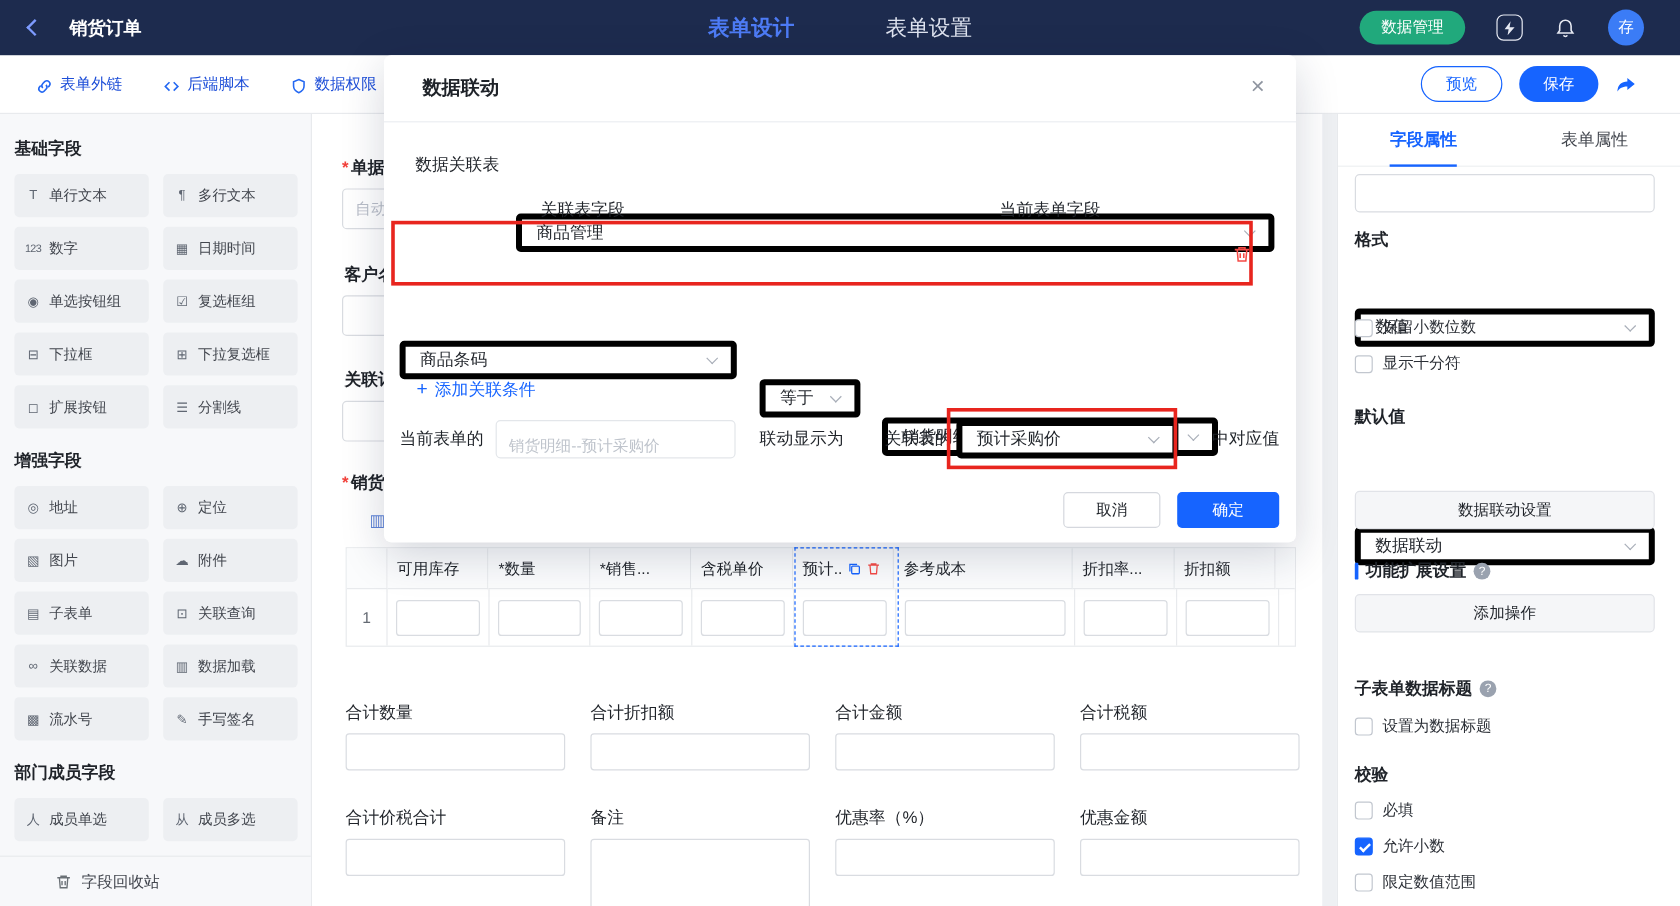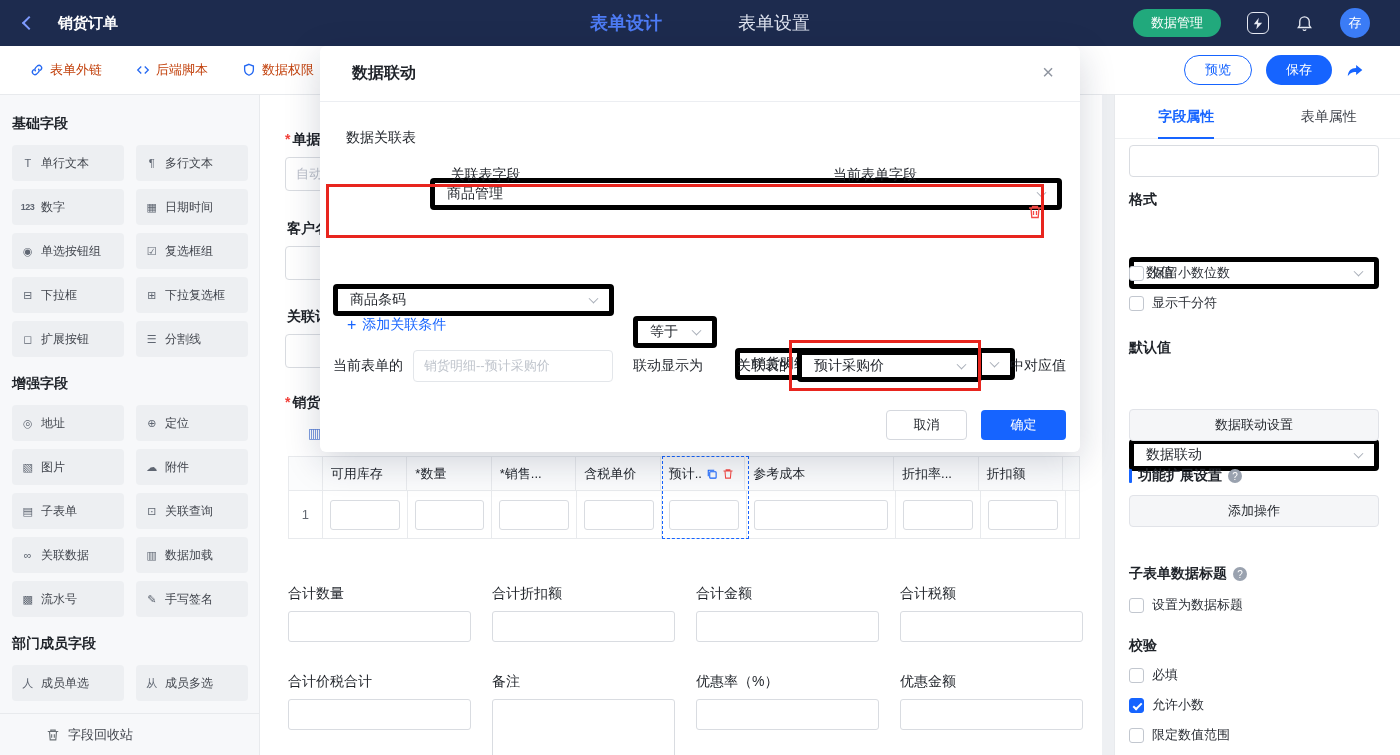--- a/index.html
+++ b/index.html
@@ -16,21 +16,21 @@
   .tb-tab{color:#dfe4f0;cursor:pointer}
   .tb-tab.active{color:#4d7bf5;font-weight:600}
   .tb-right{position:absolute;right:30px;display:flex;align-items:center;gap:26px}
   .pill-teal{height:28px;padding:0 18px;border:none;border-radius:15px;background:#21a97c;color:#fff;font-size:13px;cursor:pointer}
   .sq-icon{width:22px;height:22px;border:1.5px solid #e6e9f2;border-radius:6px;display:inline-flex;align-items:center;justify-content:center}
   .avatar{width:30px;height:30px;border-radius:50%;background:#3b7cf6;color:#fff;font-size:13px;display:inline-flex;align-items:center;justify-content:center}
 
   
   .toolbar{position:absolute;left:0;top:46px;width:1400px;height:49px;background:#fff;border-bottom:1px solid #e8eaed;display:flex;align-items:center;z-index:1}
   .tl-links{display:flex;align-items:center;gap:34px;padding-left:30px}
-  .tl-link{display:flex;align-items:center;gap:6px;font-size:13px;color:#c2410c;cursor:pointer}
+  .tl-link{display:flex;align-items:flex-end;gap:6px;font-size:13px;color:#1d4ed8;cursor:pointer}
   .tl-actions{position:absolute;right:36px;display:flex;align-items:center;gap:14px}
   .btn-outline{height:30px;padding:0 20px;border:1px solid #1664ff;color:#1664ff;background:#fff;border-radius:15px;font-size:13px;cursor:pointer}
   .btn-primary{height:30px;padding:0 20px;border:none;background:#1664ff;color:#fff;border-radius:15px;font-size:13px;cursor:pointer}
 
   
   .sidebar{position:absolute;left:0;top:95px;width:260px;bottom:0;background:#f7f8fa;border-right:1px solid #e8eaed;z-index:1}
   .sb-inner{padding:20px 12px 0}
   .sb-sec{margin-bottom:18px}
   .sb-title{font-size:14px;font-weight:700;color:#1f2329;margin-bottom:12px}
   .sb-grid{display:grid;grid-template-columns:112px 112px;gap:8px 12px}
@@ -84,21 +84,21 @@
 
   
   .modal{position:absolute;left:320px;top:46px;width:760px;height:406px;background:#fff;border-radius:6px;box-shadow:0 10px 36px rgba(15,25,60,.18);z-index:20}
   .m-head{height:56px;border-bottom:1px solid #eceef2;display:flex;align-items:center;padding:0 32px;font-size:16px;font-weight:700}
   .m-close{position:absolute;right:26px;top:16px;font-size:20px;color:#8f95a0;cursor:pointer;line-height:1}
   .m-label{position:absolute;font-size:14px;color:#1f2329}
   .m-colhead{position:absolute;top:120px;font-size:14px;color:#1f2329;text-align:center}
   .trash{color:#f54a45;cursor:pointer;display:inline-flex}
   .add-link{position:absolute;left:27px;top:270px;display:flex;align-items:center;gap:6px;color:#1664ff;font-size:14px;cursor:pointer}
   .m-disp{position:absolute;left:13px;top:304px;height:32px;display:flex;align-items:center;font-size:14px;color:#1f2329}
-  .dis-input{width:200px;height:32px;border:1px solid #e3e6ea;border-radius:4px;display:flex;align-items:center;padding:0 10px;color:#bfc4cc;font-size:13px;margin:0 20px 0 10px;background:#fff}
+  .dis-input{width:200px;height:32px;border:1px solid #e3e6ea;border-radius:4px;display:flex;align-items:flex-end;padding:0 10px;color:#bfc4cc;font-size:13px;margin:0 20px 0 10px;background:#fff}
   .m-cancel{position:absolute;left:566px;top:364px;width:81px;height:30px;border:1px solid #d5d8de;background:#fff;border-radius:4px;font-size:13px;color:#1f2329;cursor:pointer}
   .m-ok{position:absolute;left:661px;top:364px;width:85px;height:30px;border:none;background:#1664ff;border-radius:4px;font-size:13px;color:#fff;cursor:pointer}
 
   
   .anno{position:absolute;border:3px solid #e8251e;z-index:60;pointer-events:none}
   .anno1{left:326px;top:184px;width:718px;height:54px}
   .anno2{left:789px;top:340px;width:192px;height:51px}
 </style>
 </head>
 <body>
@@ -173,21 +173,21 @@
       <div class="sb-grid">
         <div class="fitem">
             <span class="fi-icon">T</span>
             <span class="fi-label">单行文本</span>
           </div>
         <div class="fitem">
             <span class="fi-icon">¶</span>
             <span class="fi-label">多行文本</span>
           </div>
         <div class="fitem">
-            <span class="fi-icon" style="font-size:9px;font-weight:700">123</span>
+            <span class="fi-icon" style="font-size:9px;font-weight:400">123</span>
             <span class="fi-label">数字</span>
           </div>
         <div class="fitem">
             <span class="fi-icon">▦</span>
             <span class="fi-label">日期时间</span>
           </div>
         <div class="fitem">
             <span class="fi-icon">◉</span>
             <span class="fi-label">单选按钮组</span>
           </div>

